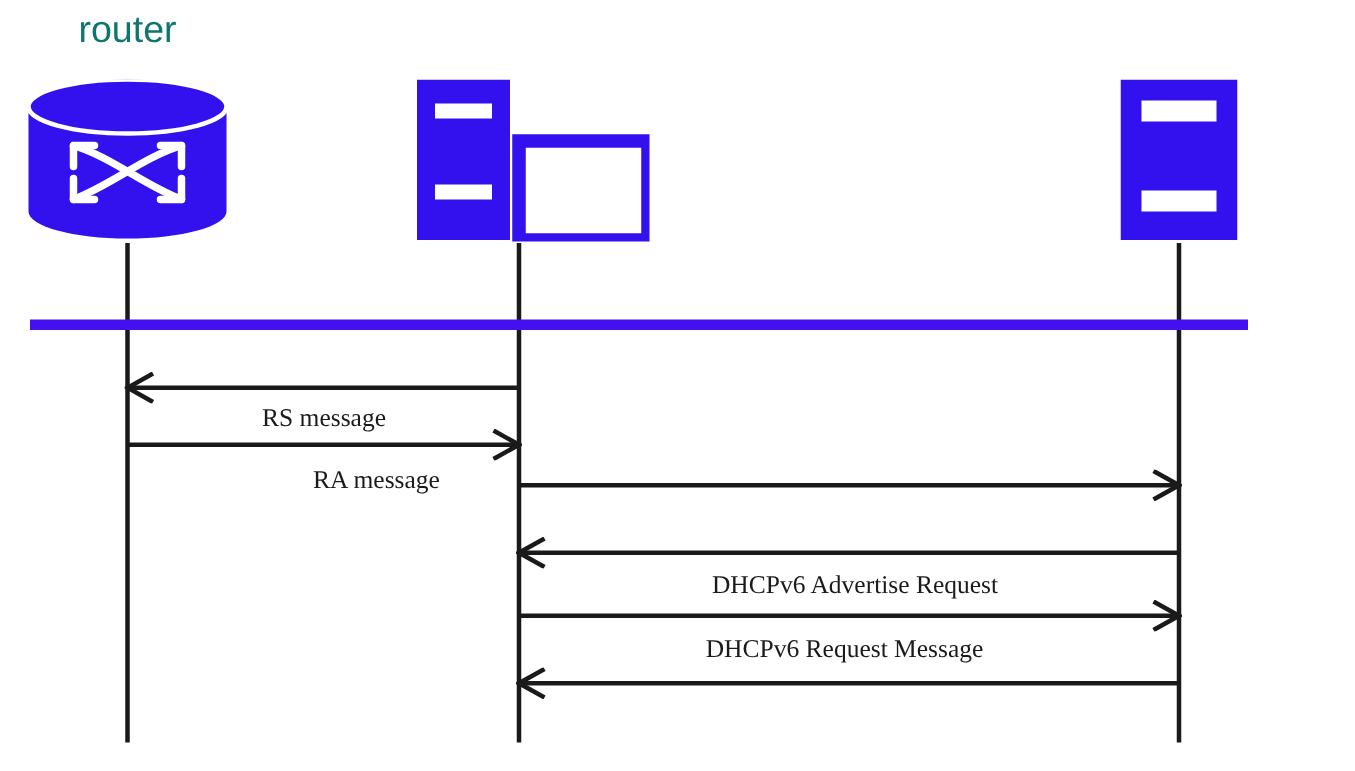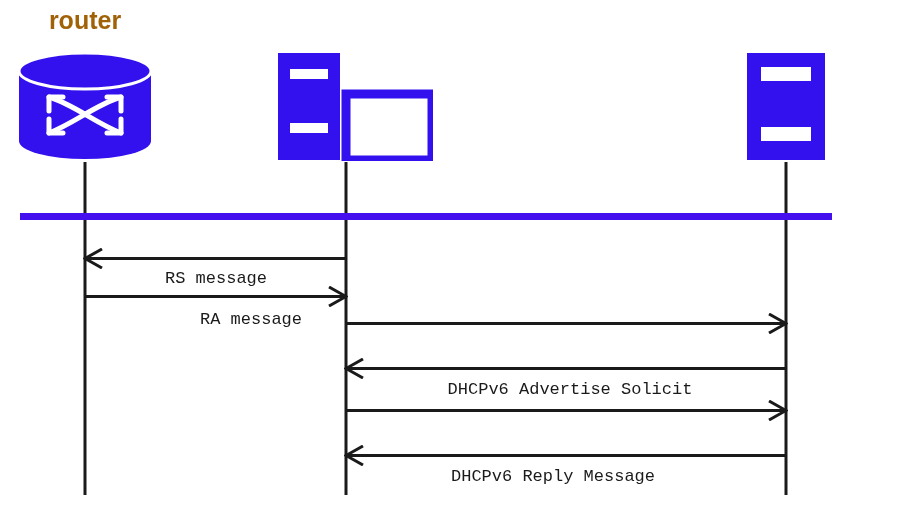--- a/index.html
+++ b/index.html
@@ -13,24 +13,24 @@
   #canvas {
     position: relative;
     width: 903px;
     height: 514px;
     background: #ffffff;
     overflow: hidden;
   }
   
   .actor-title {
     position: absolute;
-    color: #a16207;
+    color: #0f766e;
     font-family: "Liberation Sans", sans-serif;
     font-size: 25px;
-    font-weight: 700;
+    font-weight: 400;
     line-height: 1;
     white-space: nowrap;
     text-align: center;
     transform: translateX(-50%);
   }
   
   .actor-icon {
     position: absolute;
     transform: translateX(-50%);
   }
@@ -67,21 +67,21 @@
     width: 21px;
     height: 21px;
   }
   .msg .head svg { display: block; }
   .msg.to-right .head { right: -2px; }
   .msg.to-left  .head { left: -2px; }
   
   .msg-label {
     position: absolute;
     color: #1a1a1a;
-    font-family: Liberation Mono, monospace;
+    font-family: Liberation Serif, serif;
     font-size: 17px;
     line-height: 1;
     white-space: nowrap;
     transform: translateX(-50%);
   }
 </style>
 </head>
 <body>
 
 <div id="canvas">
@@ -158,34 +158,34 @@
   </div>
 
   <div class="msg to-left" style="left:346px; top:367px; width:440px;">
     <div class="shaft"></div>
     <div class="head">
       <svg width="21" height="21" viewBox="0 0 21 21" xmlns="http://www.w3.org/2000/svg">
         <polyline points="19,1 2,10.5 19,20" fill="none" stroke="#1a1a1a" stroke-width="3"></polyline>
       </svg>
     </div>
   </div>
-  <div class="msg-label" style="left:570px; top:381px;">DHCPv6 Advertise Solicit</div>
+  <div class="msg-label" style="left:570px; top:381px;">DHCPv6 Advertise Request</div>
 
   <div class="msg to-right" style="left:346px; top:409px; width:440px;">
     <div class="shaft"></div>
     <div class="head">
       <svg width="21" height="21" viewBox="0 0 21 21" xmlns="http://www.w3.org/2000/svg">
         <polyline points="2,1 19,10.5 2,20" fill="none" stroke="#1a1a1a" stroke-width="3"></polyline>
       </svg>
     </div>
   </div>
+  <div class="msg-label" style="left:563px; top:424px;">DHCPv6 Request Message</div>
 
   <div class="msg to-left" style="left:346px; top:454px; width:440px;">
     <div class="shaft"></div>
     <div class="head">
       <svg width="21" height="21" viewBox="0 0 21 21" xmlns="http://www.w3.org/2000/svg">
         <polyline points="19,1 2,10.5 19,20" fill="none" stroke="#1a1a1a" stroke-width="3"></polyline>
       </svg>
     </div>
   </div>
-  <div class="msg-label" style="left:553px; top:468px;">DHCPv6 Reply Message</div>
 
 </div>
 
 </body></html>

